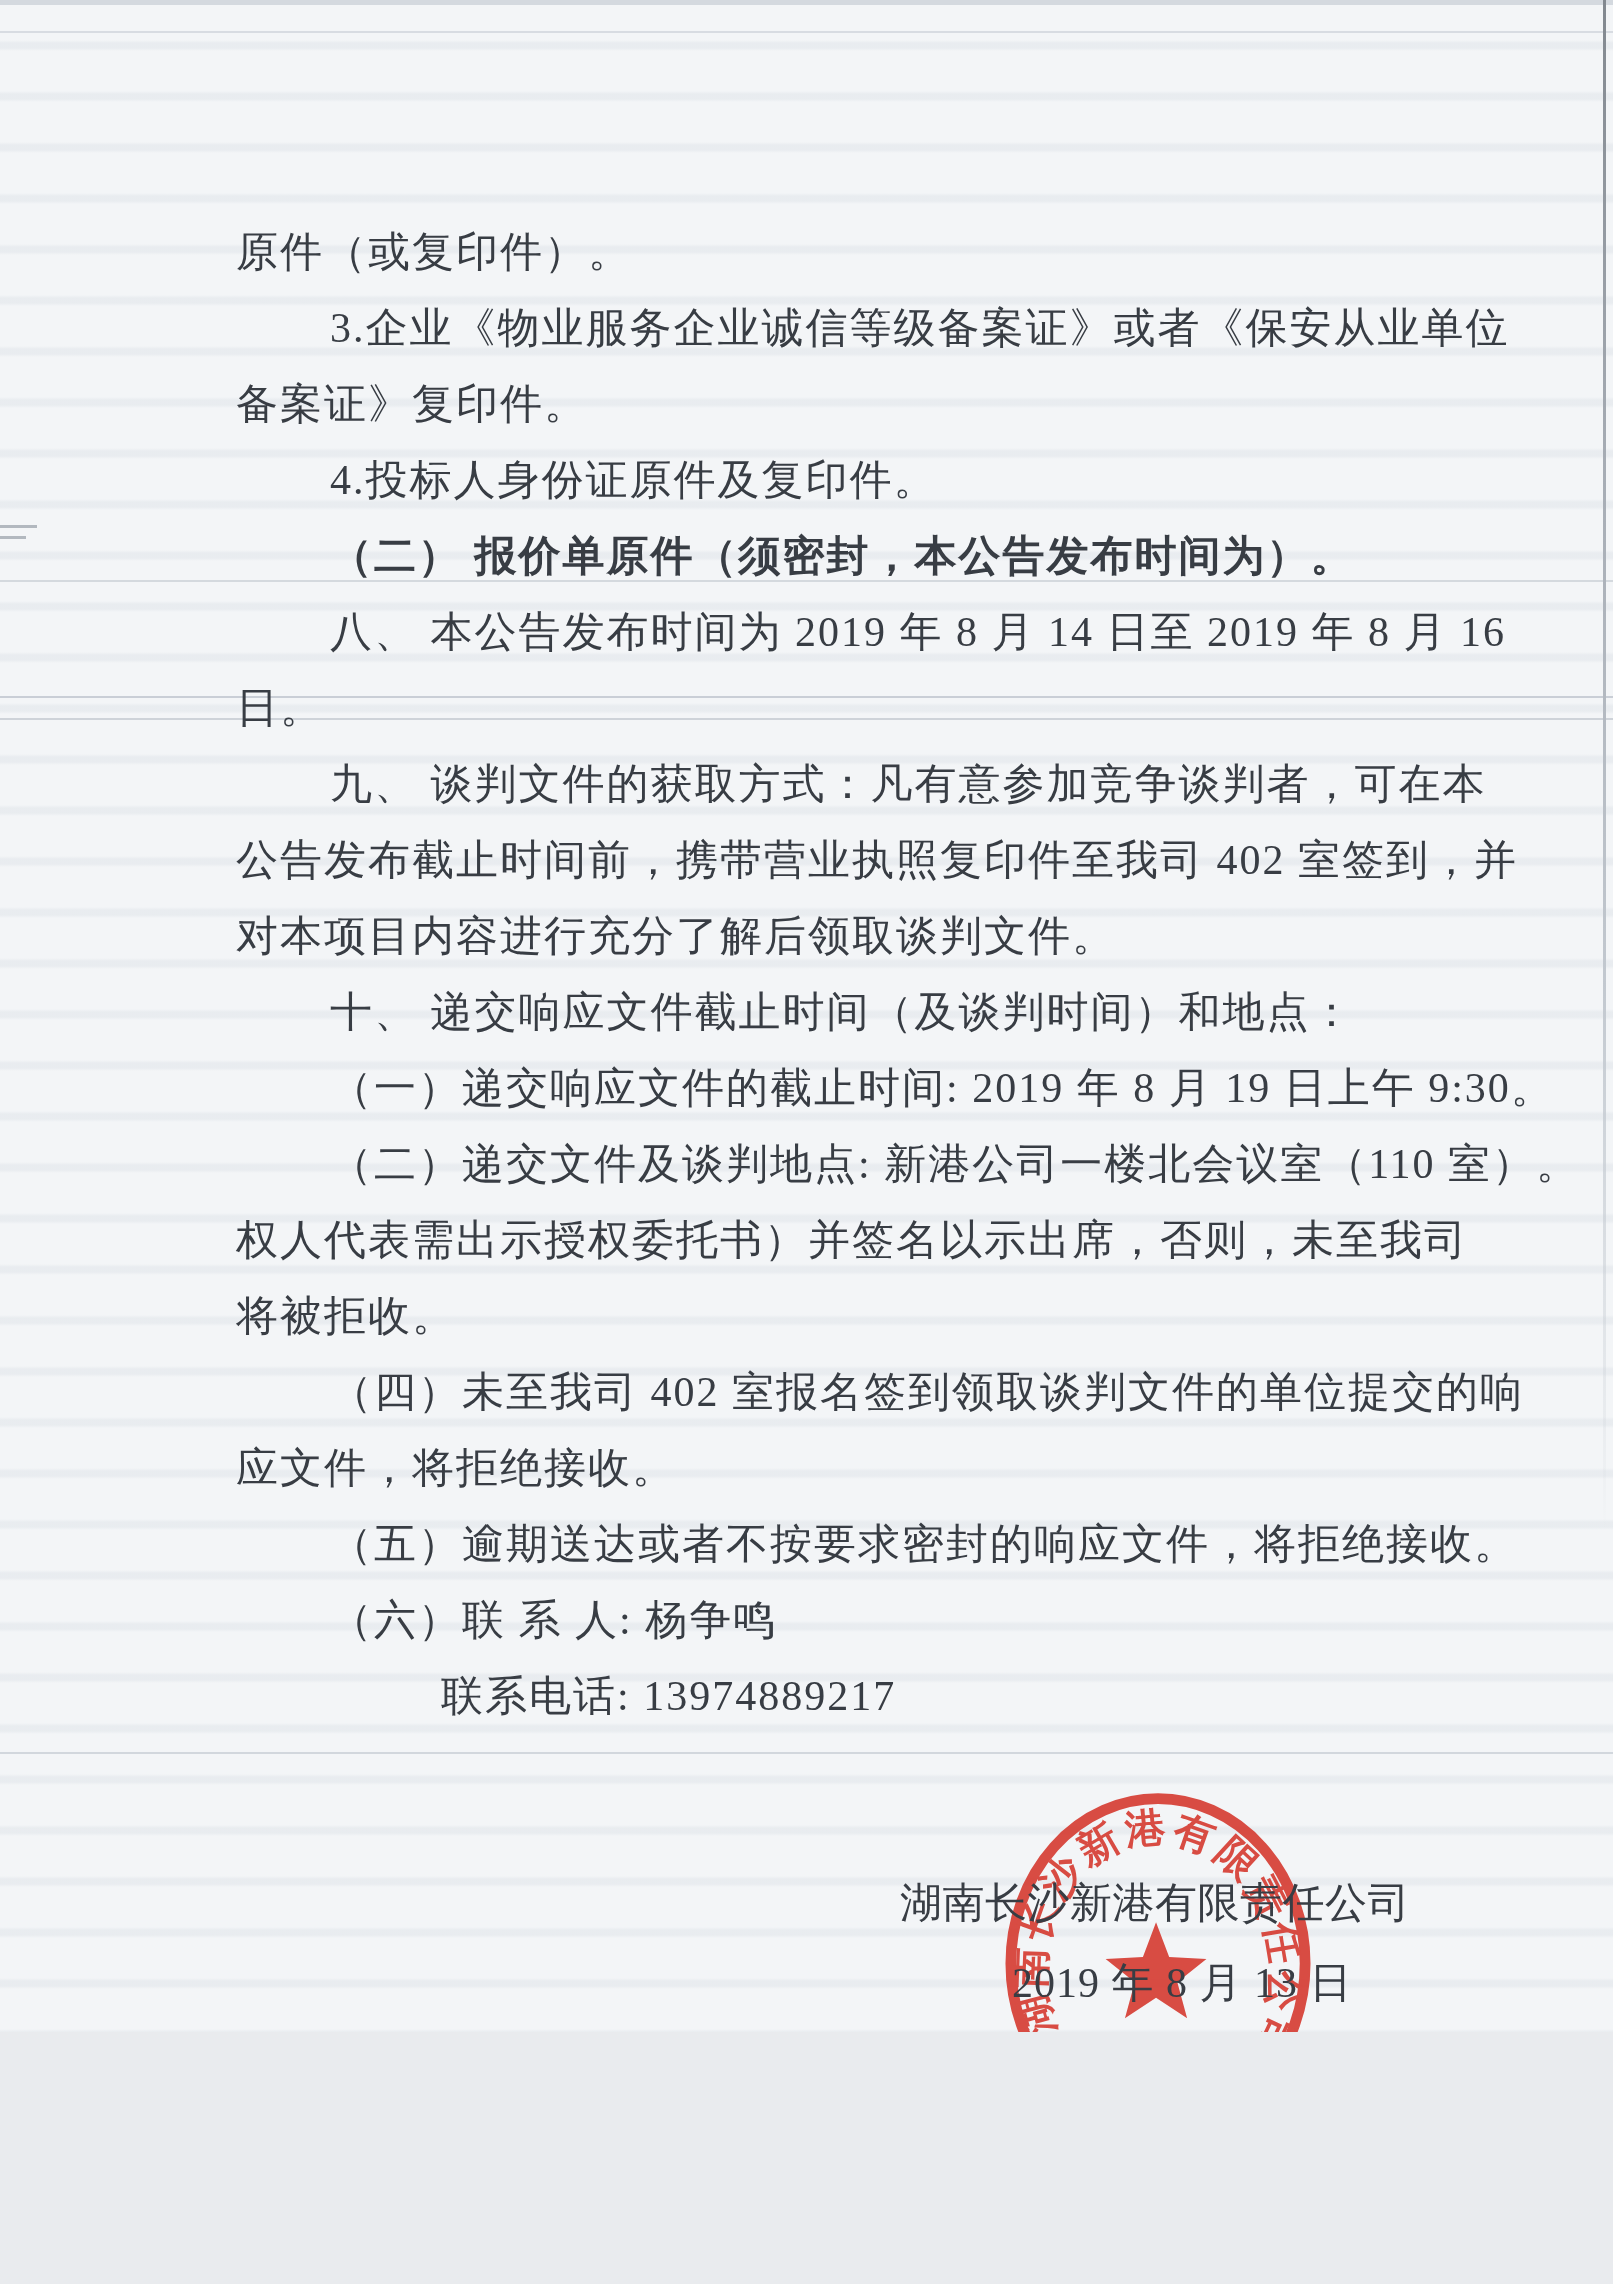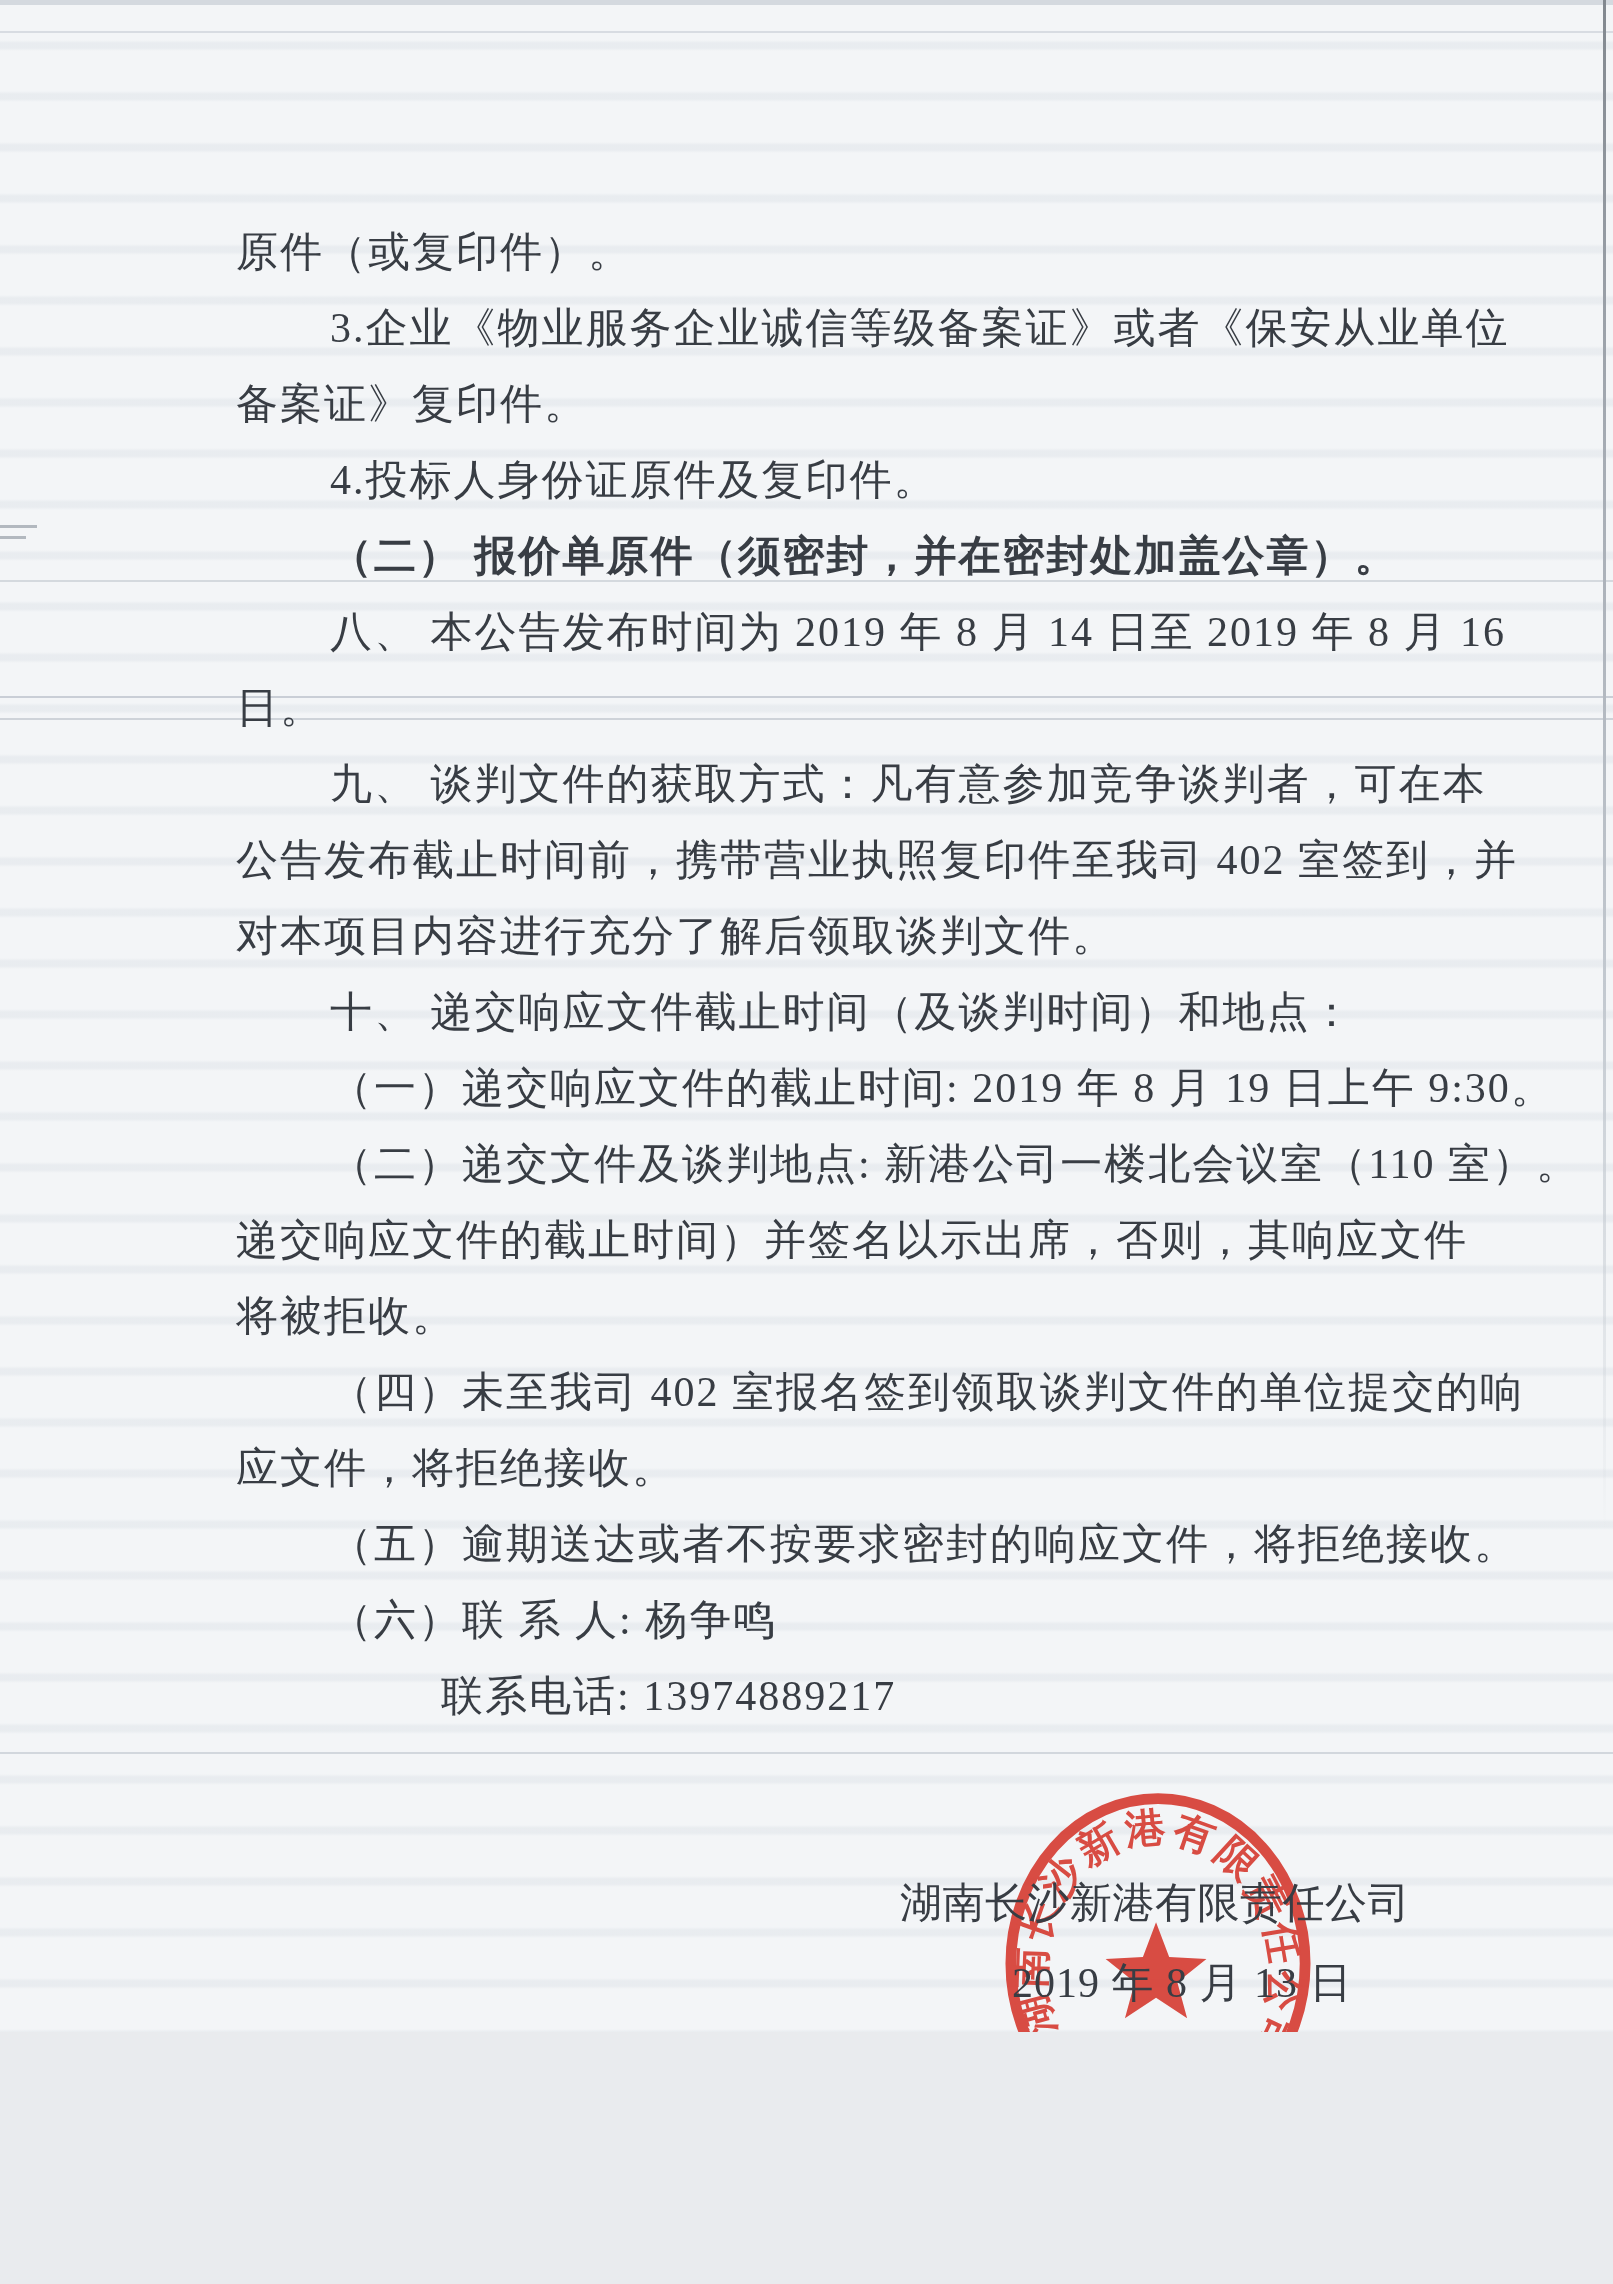--- a/index.html
+++ b/index.html
@@ -88,30 +88,30 @@
   <div class="scan-hline hline-5"></div>
   <div class="scan-vline"></div>
   <div class="edge-dash d1"></div>
   <div class="edge-dash d2"></div>
 
   <div class="doc" id="doc-lines">
       <div class="line">原件（或复印件）。</div>
       <div class="line indent">3.企业《物业服务企业诚信等级备案证》或者《保安从业单位</div>
       <div class="line">备案证》复印件。</div>
       <div class="line indent">4.投标人身份证原件及复印件。</div>
-      <div class="line indent bold">（二） 报价单原件（须密封，并在密封处加盖公章）。</div>
+      <div class="line indent bold">（二） 报价单原件（须密封，本公告发布时间为）。</div>
       <div class="line indent">八、 本公告发布时间为 2019 年 8 月 14 日至 2019 年 8 月 16</div>
       <div class="line">日。</div>
       <div class="line indent">九、 谈判文件的获取方式：凡有意参加竞争谈判者，可在本</div>
       <div class="line">公告发布截止时间前，携带营业执照复印件至我司 402 室签到，并</div>
       <div class="line">对本项目内容进行充分了解后领取谈判文件。</div>
       <div class="line indent">十、 递交响应文件截止时间（及谈判时间）和地点：</div>
       <div class="line indent">（一）递交响应文件的截止时间: 2019 年 8 月 19 日上午 9:30。</div>
       <div class="line indent">（二）递交文件及谈判地点: 新港公司一楼北会议室（110 室）。</div>
-      <div class="line">递交响应文件的截止时间）并签名以示出席，否则，其响应文件</div>
+      <div class="line">权人代表需出示授权委托书）并签名以示出席，否则，未至我司</div>
       <div class="line">将被拒收。</div>
       <div class="line indent">（四）未至我司 402 室报名签到领取谈判文件的单位提交的响</div>
       <div class="line">应文件，将拒绝接收。</div>
       <div class="line indent">（五）逾期送达或者不按要求密封的响应文件，将拒绝接收。</div>
       <div class="line indent">（六）联 系 人: 杨争鸣</div>
       <div class="line phone">联系电话: 13974889217</div>
     </div>
 
   <svg class="seal" viewBox="-163 -183 326 366" xmlns="http://www.w3.org/2000/svg">
     <ellipse cx="0" cy="0" rx="150" ry="168" fill="none" stroke="#d5352b" stroke-width="11"></ellipse>

